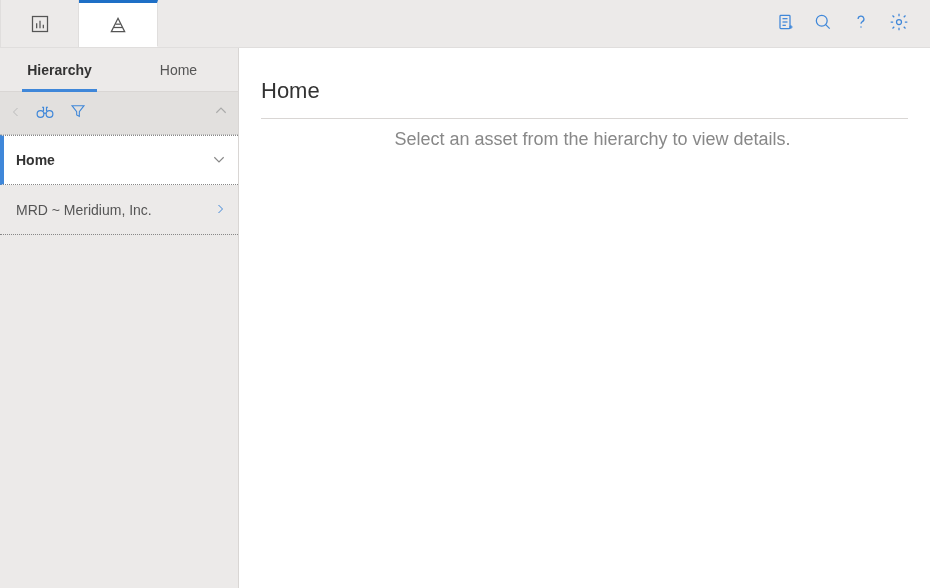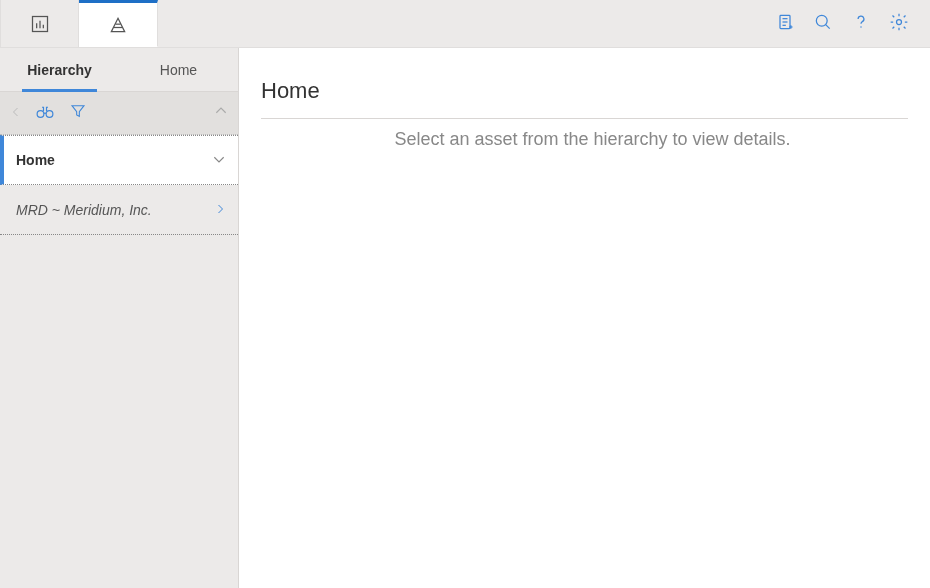--- a/index.html
+++ b/index.html
@@ -115,21 +115,21 @@
       font-size: 14px;
       cursor: pointer;
     }
     .tree-row.home {
       background: #ffffff;
       font-weight: 700;
       border-left: 4px solid #3f87d9;
       padding-left: 12px;
       border-top: 1px dotted #888;
     }
-    .tree-row.item { color: #555; font-style: italic; }
+    .tree-row.item { color: #555; }
     .tree-row .row-icon { margin-left: auto; color: #888; }
     .tree-row.item .row-icon { color: #3f87d9; }
 
     .main-pane {
       flex: 1;
       background: #ffffff;
       display: flex;
       flex-direction: column;
       padding: 0;
     }

